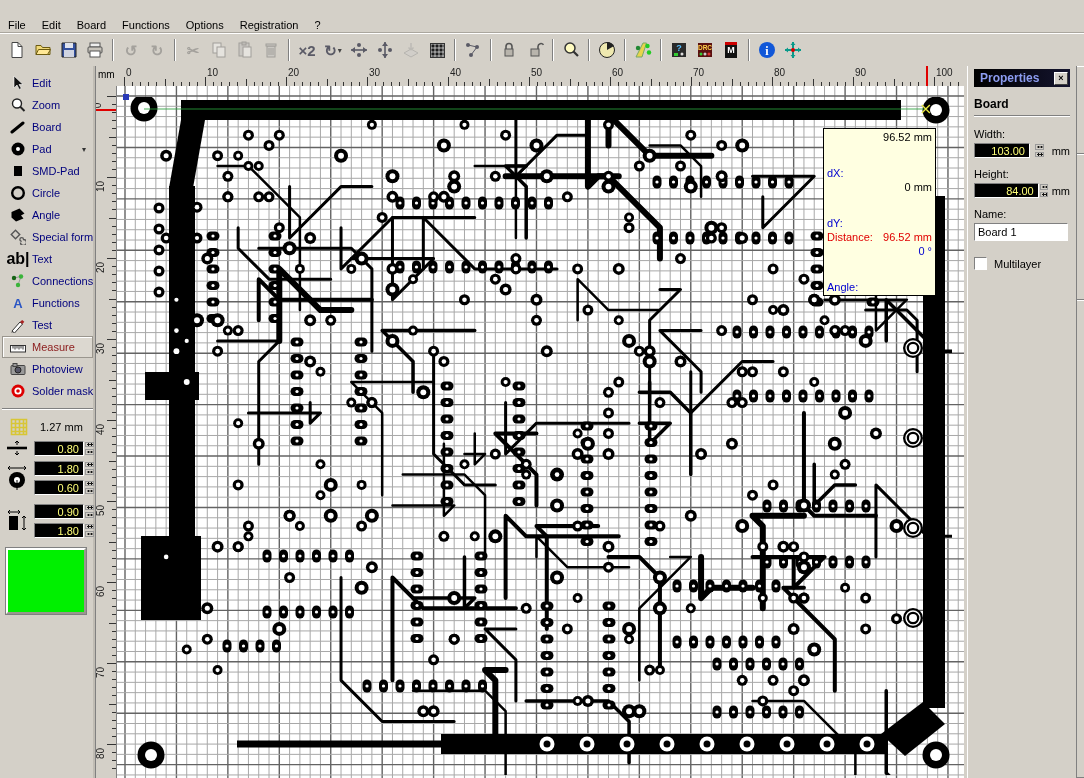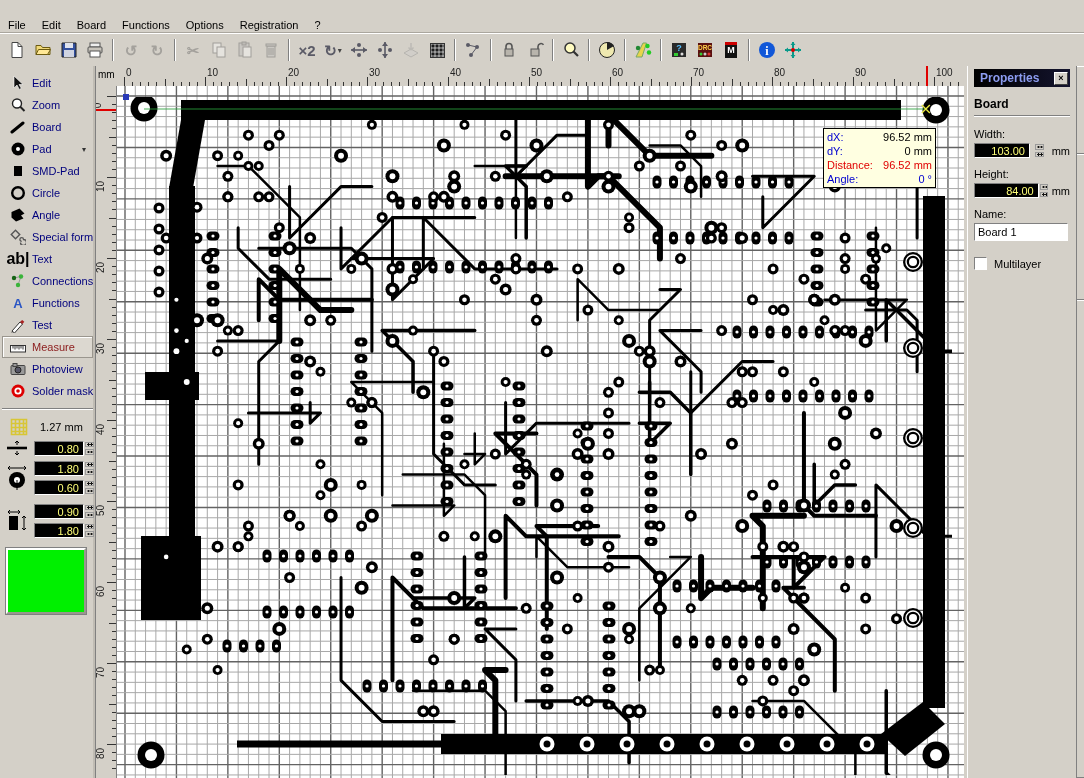--- a/index.html
+++ b/index.html
@@ -73,21 +73,21 @@
   .vruler .tick{position:absolute;right:0;height:1px;background:#333;}
   .vruler .rlabel{position:absolute;font-size:10px;color:#222;transform:rotate(-90deg);transform-origin:center;}
   .vruler .redmark{position:absolute;left:0;right:0;height:2px;background:#e00000;}
   .canvas{position:absolute;left:116px;top:86px;width:847px;height:692px;background:#fff;border-left:1px solid #808080;}
   .canvas svg{position:absolute;left:0;top:0;}
 
   
   .mtooltip{position:absolute;left:706px;top:42px;width:113px;background:#ffffe1;
     border:1px solid #000;padding:1px 3px;font-size:11px;line-height:14px;z-index:5;}
   .mtooltip .trow{display:flex;justify-content:space-between;}
-  .lbl-blue{color:#0000d0;} .val-black{color:#000;} .lbl-red{color:#e00000;} .val-red{color:#e00000;} .val-blue{color:#0000d0;}
+  .lbl-blue{color:#0000d0;margin-top:36px;} .val-black{color:#000;} .lbl-red{color:#e00000;} .val-red{color:#e00000;} .val-blue{color:#0000d0;}
 
   
   .props{position:absolute;left:967px;top:66px;width:109px;height:712px;background:#d4d0c8;
     border-left:1px solid #fff;padding:3px 6px 0 6px;}
   .props-header{height:18px;background:linear-gradient(to right,#000,#14142e);display:flex;
     align-items:center;justify-content:space-between;padding:0 2px 0 6px;margin-bottom:10px;}
   .props-header .ptitle{color:#8c9cf0;font-weight:bold;font-size:12px;}
   .xbtn{width:14px;height:13px;background:#d4d0c8;border:1px solid;border-color:#fff #404040 #404040 #fff;
     font-size:9px;line-height:10px;text-align:center;padding:0;font-weight:bold;color:#000;}
   .section-title{font-weight:bold;font-size:12px;border-bottom:1px solid #808080;

